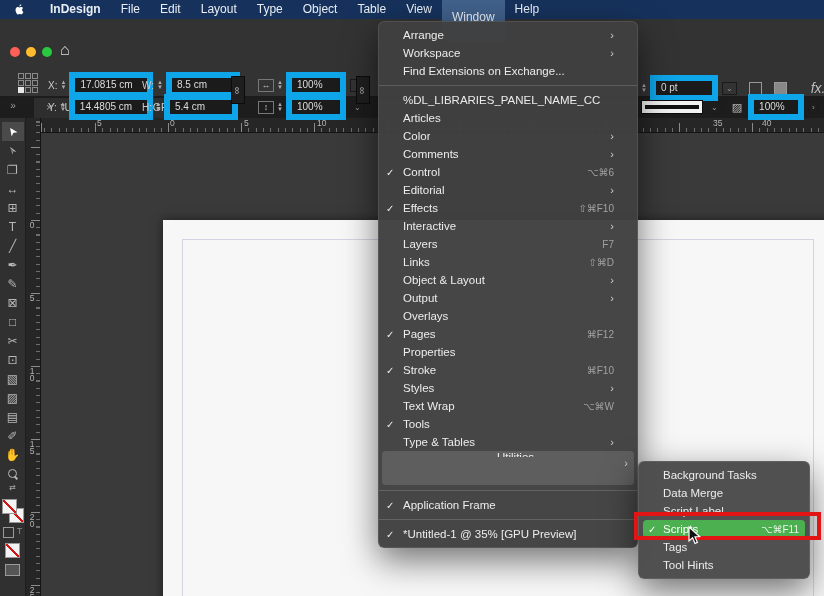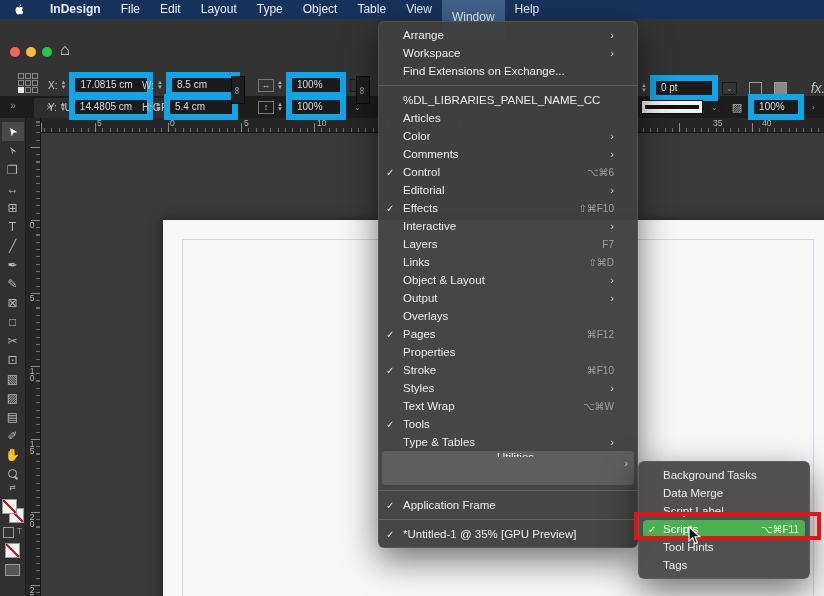--- a/index.html
+++ b/index.html
@@ -425,24 +425,24 @@
       </div>
       <div class="mi">
         <span class="lbl">Script Label</span>
       </div>
       <div class="mi green">
         <span class="check">✓</span>
         <span class="lbl">Scripts</span>
         <span class="sc">⌥⌘F11</span>
       </div>
       <div class="mi">
+        <span class="lbl">Tags</span>
+      </div>
+      <div class="mi">
         <span class="lbl">Tool Hints</span>
-      </div>
-      <div class="mi">
-        <span class="lbl">Tags</span>
       </div>
     </div>
 
   <div class="redbox"></div>
 
   <svg class="cursor" width="14" height="20" viewBox="0 0 14 20">
     <path d="M1 1 L1 15 L4.6 11.8 L7 17.5 L9.4 16.4 L7 10.9 L11.6 10.6 Z" fill="#111" stroke="#fff" stroke-width="1.2"></path>
   </svg>
 
 </div>

